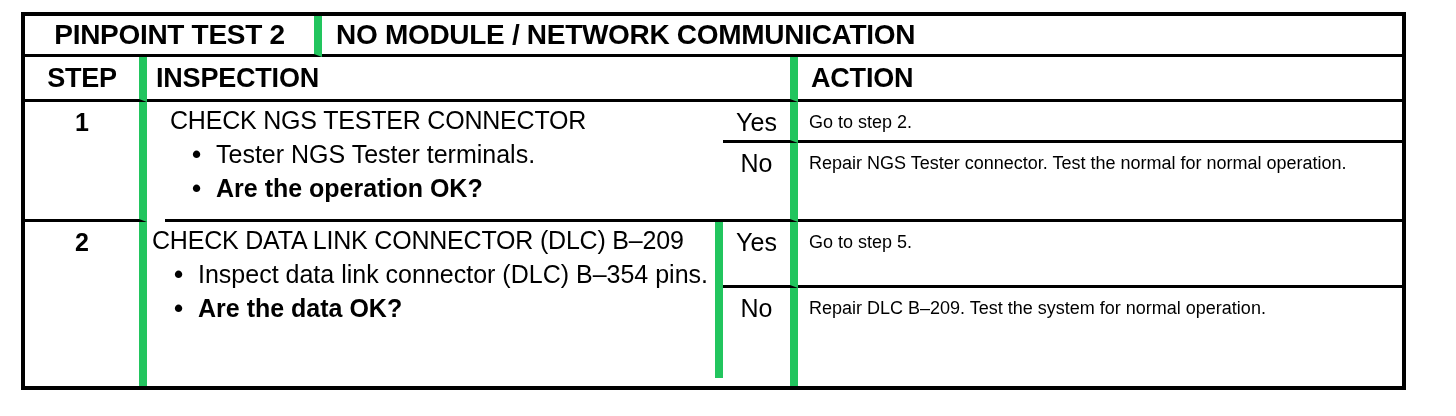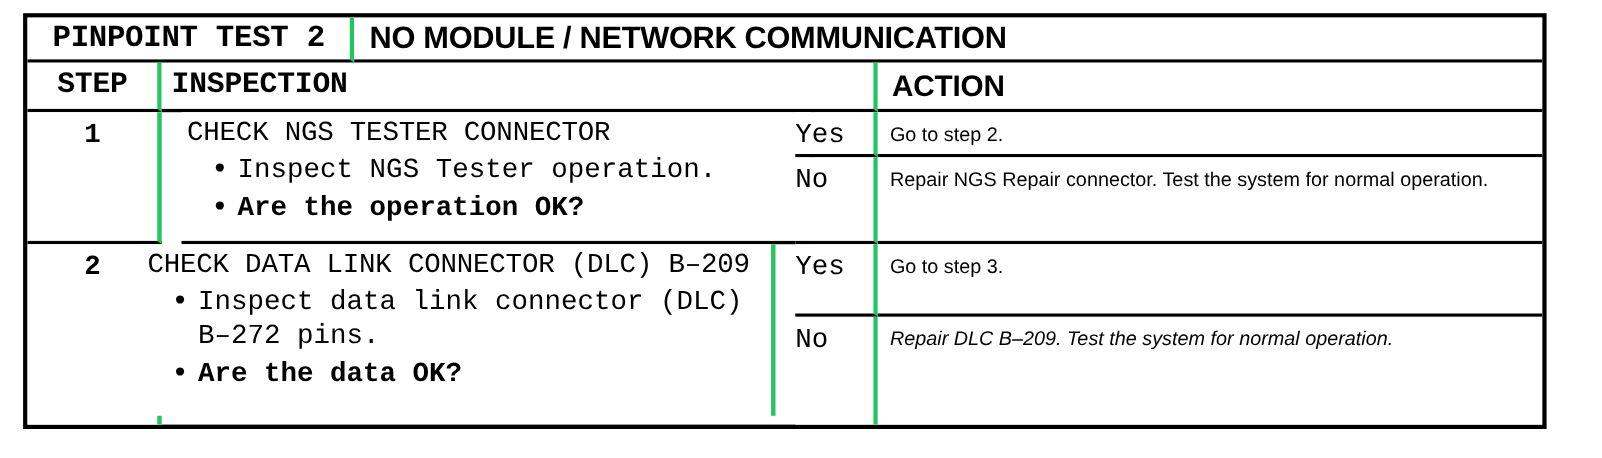--- a/index.html
+++ b/index.html
@@ -23,21 +23,21 @@
     width: 1385px;
     height: 378px;
     border: 4px solid #000000;
     box-sizing: border-box;
   }
   .cell {
     position: absolute;
     box-sizing: border-box;
     background: #ffffff;
   }
-  .br { border-right: 4px solid #22c55e; font-family: Liberation Mono, monospace; }
+  .br { border-right: 8px solid #22c55e; }
   .bb { border-bottom: 3px solid #000000; }
 
   .hdr1 {
     font-weight: bold;
     font-size: 28px;
     letter-spacing: -0.3px;
     display: flex;
     align-items: center;
   }
   .hdr1.center { justify-content: center; }
@@ -79,21 +79,21 @@
     font-weight: bold;
     font-size: 26px;
   }
   .bullet-text {
     flex: 1 1 auto;
   }
   .bullet-text.bold { font-weight: bold; }
 
   .ynlabel {
     font-size: 25px;
-    text-align: left;
+    text-align: center;
     padding-top: 6px;
   }
   .actioncell {
     font-size: 18px;
     line-height: 31px;
     padding: 5px 8px 0 11px;
   }
 </style>
 </head>
 <body>
@@ -107,48 +107,48 @@
     <div class="cell br bb hdr2 center" style="left:0; top:41px; width:122px; height:45px;">STEP</div>
     <div class="cell br bb hdr2 padL8" style="left:122px; top:41px; width:651px; height:45px;">INSPECTION</div>
     <div class="cell bb hdr2 padL12" style="left:773px; top:41px; width:604px; height:45px;">ACTION</div>
 
     <div class="cell br bb stepcell" style="left:0; top:86px; width:122px; height:120px;">1</div>
 
     <div class="cell br bb inspcell" style="left:140px; top:86px; width:576px; height:120px;">
       <div class="insp-title">CHECK NGS TESTER CONNECTOR</div>
       <div class="bullet-row">
         <span class="bullet-marker">•</span>
-        <span class="bullet-text">Inspect NGS Tester operation.</span>
+        <span class="bullet-text">Tester NGS Tester terminals.</span>
       </div>
       <div class="bullet-row">
         <span class="bullet-marker">•</span>
         <span class="bullet-text bold">Are the operation OK?</span>
       </div>
     </div>
 
     <div class="cell br bb ynlabel" style="left:698px; top:86px; width:75px; height:41px;">Yes</div>
     <div class="cell bb actioncell" style="left:773px; top:86px; width:604px; height:41px;">Go to step 2.</div>
 
     <div class="cell br bb ynlabel" style="left:698px; top:127px; width:75px; height:79px;">No</div>
-    <div class="cell bb actioncell" style="left:773px; top:127px; width:604px; height:79px;">Repair NGS Repair connector. Test the system for normal operation.</div>
+    <div class="cell bb actioncell" style="left:773px; top:127px; width:604px; height:79px;">Repair NGS Tester connector. Test the normal for normal operation.</div>
 
     <div class="cell br stepcell" style="left:0; top:206px; width:122px; height:164px;">2</div>
 
-    <div class="cell br inspcell" style="left:104px; top:206px; width:576px; height:156px;">
+    <div class="cell br inspcell" style="left:122px; top:206px; width:576px; height:156px;">
       <div class="insp-title">CHECK DATA LINK CONNECTOR (DLC) B–209</div>
       <div class="bullet-row">
         <span class="bullet-marker">•</span>
-        <span class="bullet-text">Inspect data link connector (DLC) B–272 pins.</span>
+        <span class="bullet-text">Inspect data link connector (DLC) B–354 pins.</span>
       </div>
       <div class="bullet-row">
         <span class="bullet-marker">•</span>
         <span class="bullet-text bold">Are the data OK?</span>
       </div>
     </div>
 
     <div class="cell br bb ynlabel" style="left:698px; top:206px; width:75px; height:66px;">Yes</div>
-    <div class="cell bb actioncell" style="left:773px; top:206px; width:604px; height:66px;">Go to step 3.</div>
+    <div class="cell bb actioncell" style="left:773px; top:206px; width:604px; height:66px;">Go to step 5.</div>
 
     <div class="cell br ynlabel" style="left:698px; top:272px; width:75px; height:98px;">No</div>
-    <div class="cell actioncell" style="left:773px; top:272px; width:604px; height:98px;font-style:italic;">Repair DLC B–209. Test the system for normal operation.</div>
+    <div class="cell actioncell" style="left:773px; top:272px; width:604px; height:98px;">Repair DLC B–209. Test the system for normal operation.</div>
 
   </div>
 </div>
 
 </body></html>

